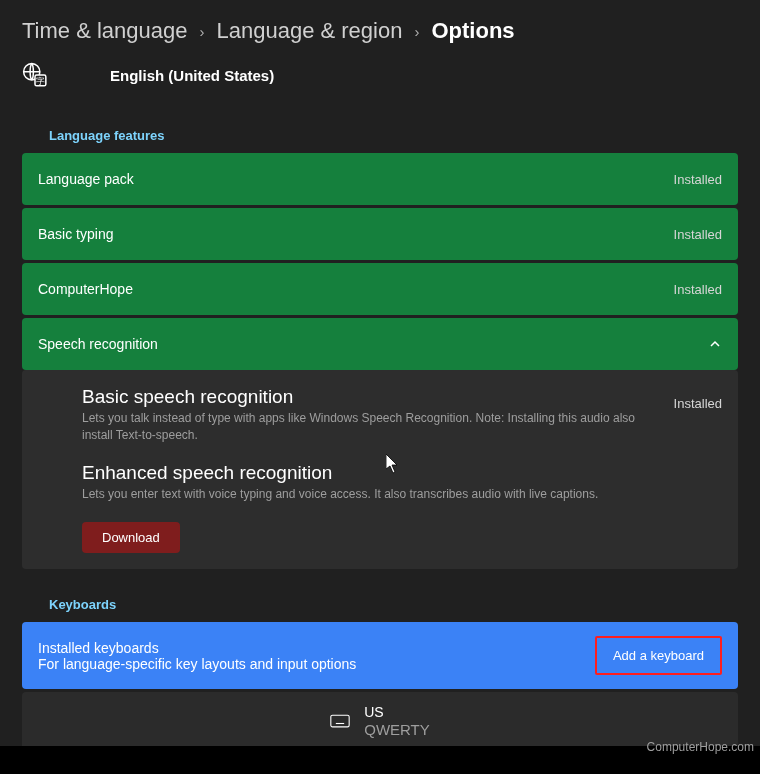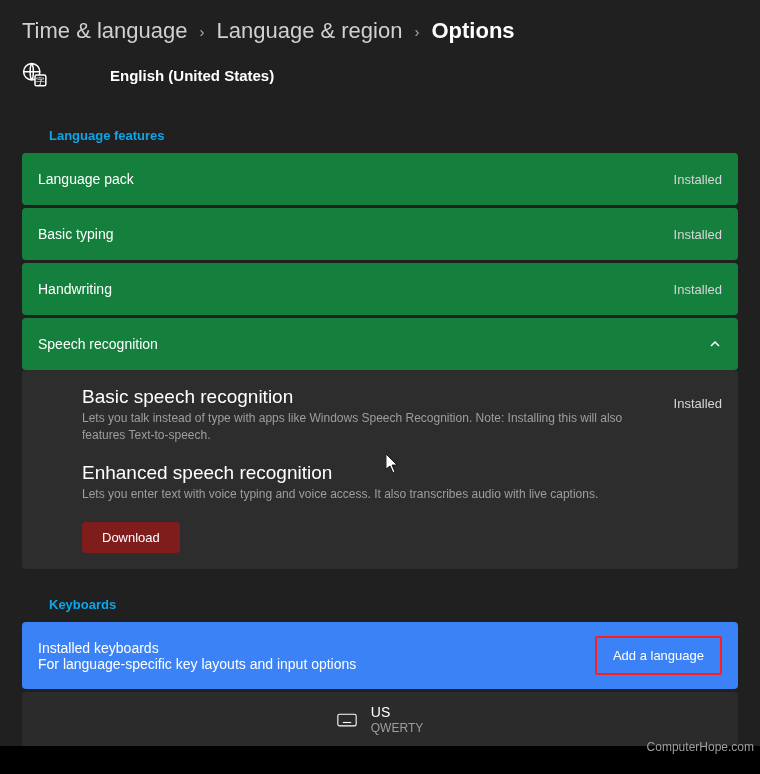--- a/index.html
+++ b/index.html
@@ -51,21 +51,21 @@
   .lang-header .lang-name {
     font-size: 15px;
     font-weight: 600;
     margin-left: 48px;
   }
   
   .section-title {
     font-size: 13px;
     font-weight: 600;
     margin-bottom: 10px;
-    color: #0ea5e9;
+    color: #7dd3fc;
     padding-left: 27px;
   }
   
   .card {
     background: #15803d;
     border-radius: 4px;
     margin-bottom: 3px;
     padding: 18px 16px;
     display: flex;
     align-items: center;
@@ -181,21 +181,21 @@
     display:flex;
     align-items:center;
     justify-content:center;
     color:#fff;
   }
   .kb-name {
     font-size: 14px;
     color: #ffffff;
   }
   .kb-layout {
-    font-size: 12px;
+    font-size: 15px;
     color: #9e9e9e;
     margin-top:1px;
     text-align:right;
   }
   .more-btn {
     color:#ffffff;
     font-size: 18px;
     letter-spacing: 2px;
     background:transparent;
     border:none;
@@ -258,38 +258,38 @@
     <span class="card-label">Language pack</span>
     <span class="status">Installed</span>
   </div>
 
   <div class="card">
     <span class="card-label">Basic typing</span>
     <span class="status">Installed</span>
   </div>
 
   <div class="card">
-    <span class="card-label">Handwriting</span>
+    <span class="card-label">ComputerHope</span>
     <span class="status">Installed</span>
   </div>
 
   <div class="card">
     <span class="card-label">Speech recognition</span>
     <span class="expand-icon">
       <svg viewBox="0 0 12 12" width="12" height="12" fill="none" stroke="#ffffff" stroke-width="1.5">
         <path d="M2 8 L6 4 L10 8"></path>
       </svg>
     </span>
   </div>
 
   <div class="expanded-panel">
     <div class="sub-item">
       <div class="sub-text">
         <div class="sub-title">Basic speech recognition</div>
-        <div class="sub-desc">Lets you talk instead of type with apps like Windows Speech Recognition. Note: Installing this will also features Text-to-speech.</div>
+        <div class="sub-desc">Lets you talk instead of type with apps like Windows Speech Recognition. Note: Installing this audio also install Text-to-speech.</div>
       </div>
       <div class="sub-status">Installed</div>
     </div>
     <div class="sub-item">
       <div class="sub-text">
         <div class="sub-title">Enhanced speech recognition</div>
         <div class="sub-desc">Lets you enter text with voice typing and voice access. It also transcribes audio with live captions.</div>
       </div>
       <button class="download-btn">Download</button>
     </div>
@@ -297,21 +297,21 @@
 
   <div class="keyboards-section">
     <div class="section-title">Keyboards</div>
 
     <div class="installed-kb-card">
       <div>
         <div class="card-label">Installed keyboards</div>
         <div class="card-sub">For language-specific key layouts and input options</div>
       </div>
       <span class="add-kb-highlight">
-        <button class="add-kb-btn">Add a language</button>
+        <button class="add-kb-btn">Add a keyboard</button>
       </span>
     </div>
 
     <div class="kb-item">
       <div class="kb-left">
         <span class="kb-icon">
           <svg viewBox="0 0 24 16" width="20" height="14" fill="none" stroke="#ffffff" stroke-width="1.3">
             <rect x="1" y="1" width="22" height="14" rx="2"></rect>
             <line x1="5" y1="5" x2="5" y2="5"></line>
               <line x1="9" y1="5" x2="9" y2="5"></line>

